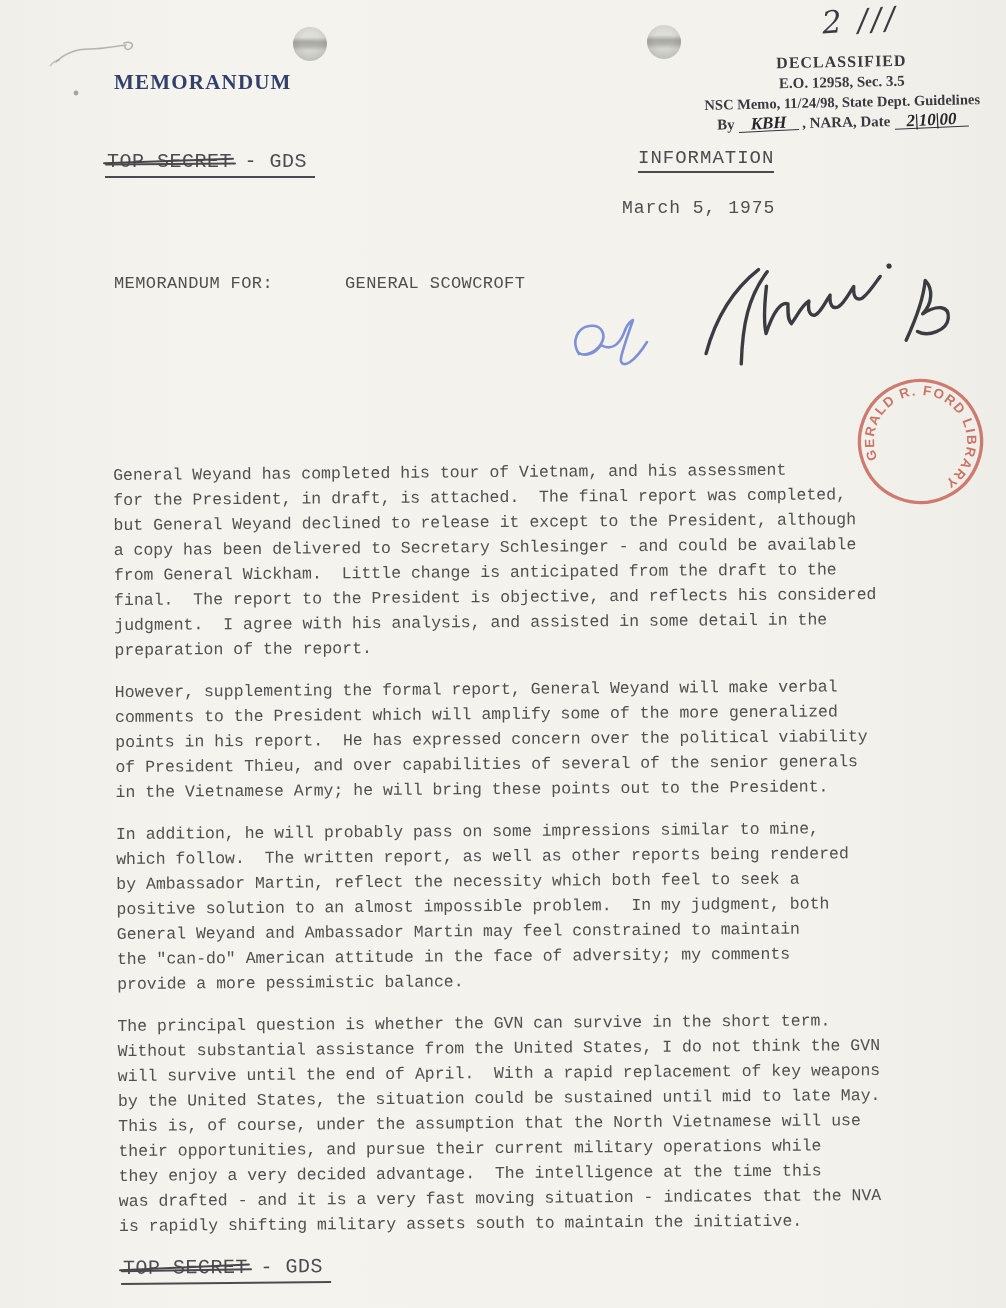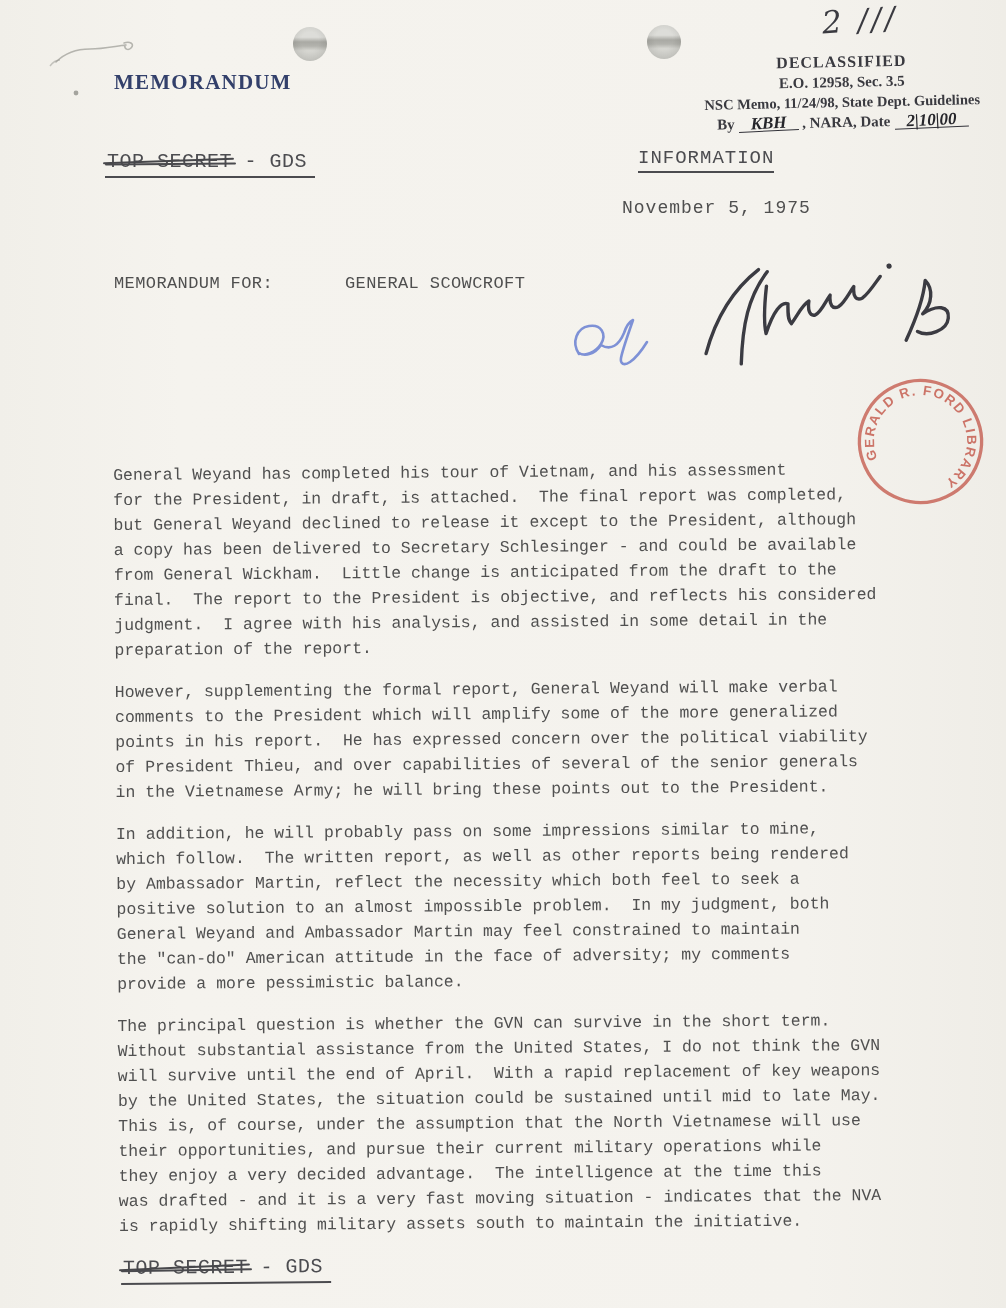--- a/index.html
+++ b/index.html
@@ -89,21 +89,21 @@
       <span>By</span>
       <span class="hand">KBH</span>
       <span>, NARA, Date</span>
       <span class="hand">2|10|00</span>
     </div>
   </div>
 
   <div class="class-line class-top"><span class="struck">TOP SECRET</span><span> - GDS</span></div>
 
   <div class="info">INFORMATION</div>
-  <div class="date">November 5, 1975</div>
+  <div class="date">March 5, 1975</div>
 
   <svg class="thanks" width="270" height="125" viewBox="0 0 270 125" aria-label="Thanks.">
     <path d="M 10 84 C 26 54 50 28 80 14" fill="none" stroke="#3b3b42" stroke-width="3.4" stroke-linecap="round"></path>
     <path d="M 42 102 C 52 64 64 38 88 18 M 84 32 C 77 52 73 66 73 78 C 85 58 95 50 101 54 C 99 62 97 70 100 74 C 109 66 115 58 122 56 C 119 64 119 71 125 71 C 132 69 138 60 144 55 C 141 64 143 70 150 68 C 157 65 163 57 169 52 C 166 61 168 67 175 65 C 182 62 190 54 197 48" fill="none" stroke="#3b3b42" stroke-width="3.4" stroke-linecap="round" stroke-linejoin="round"></path>
     <circle cx="208" cy="40" r="2.6" fill="#3b3b42"></circle>
     <g aria-label="B">
       <path d="M 208 116 C 222 98 234 80 240 62 C 246 72 242 86 230 94 C 246 88 258 92 254 104 C 250 116 230 118 221 110" fill="none" stroke="#3b3b42" stroke-width="3.4" stroke-linecap="round" stroke-linejoin="round"></path>
     </g>
   </svg>
 

